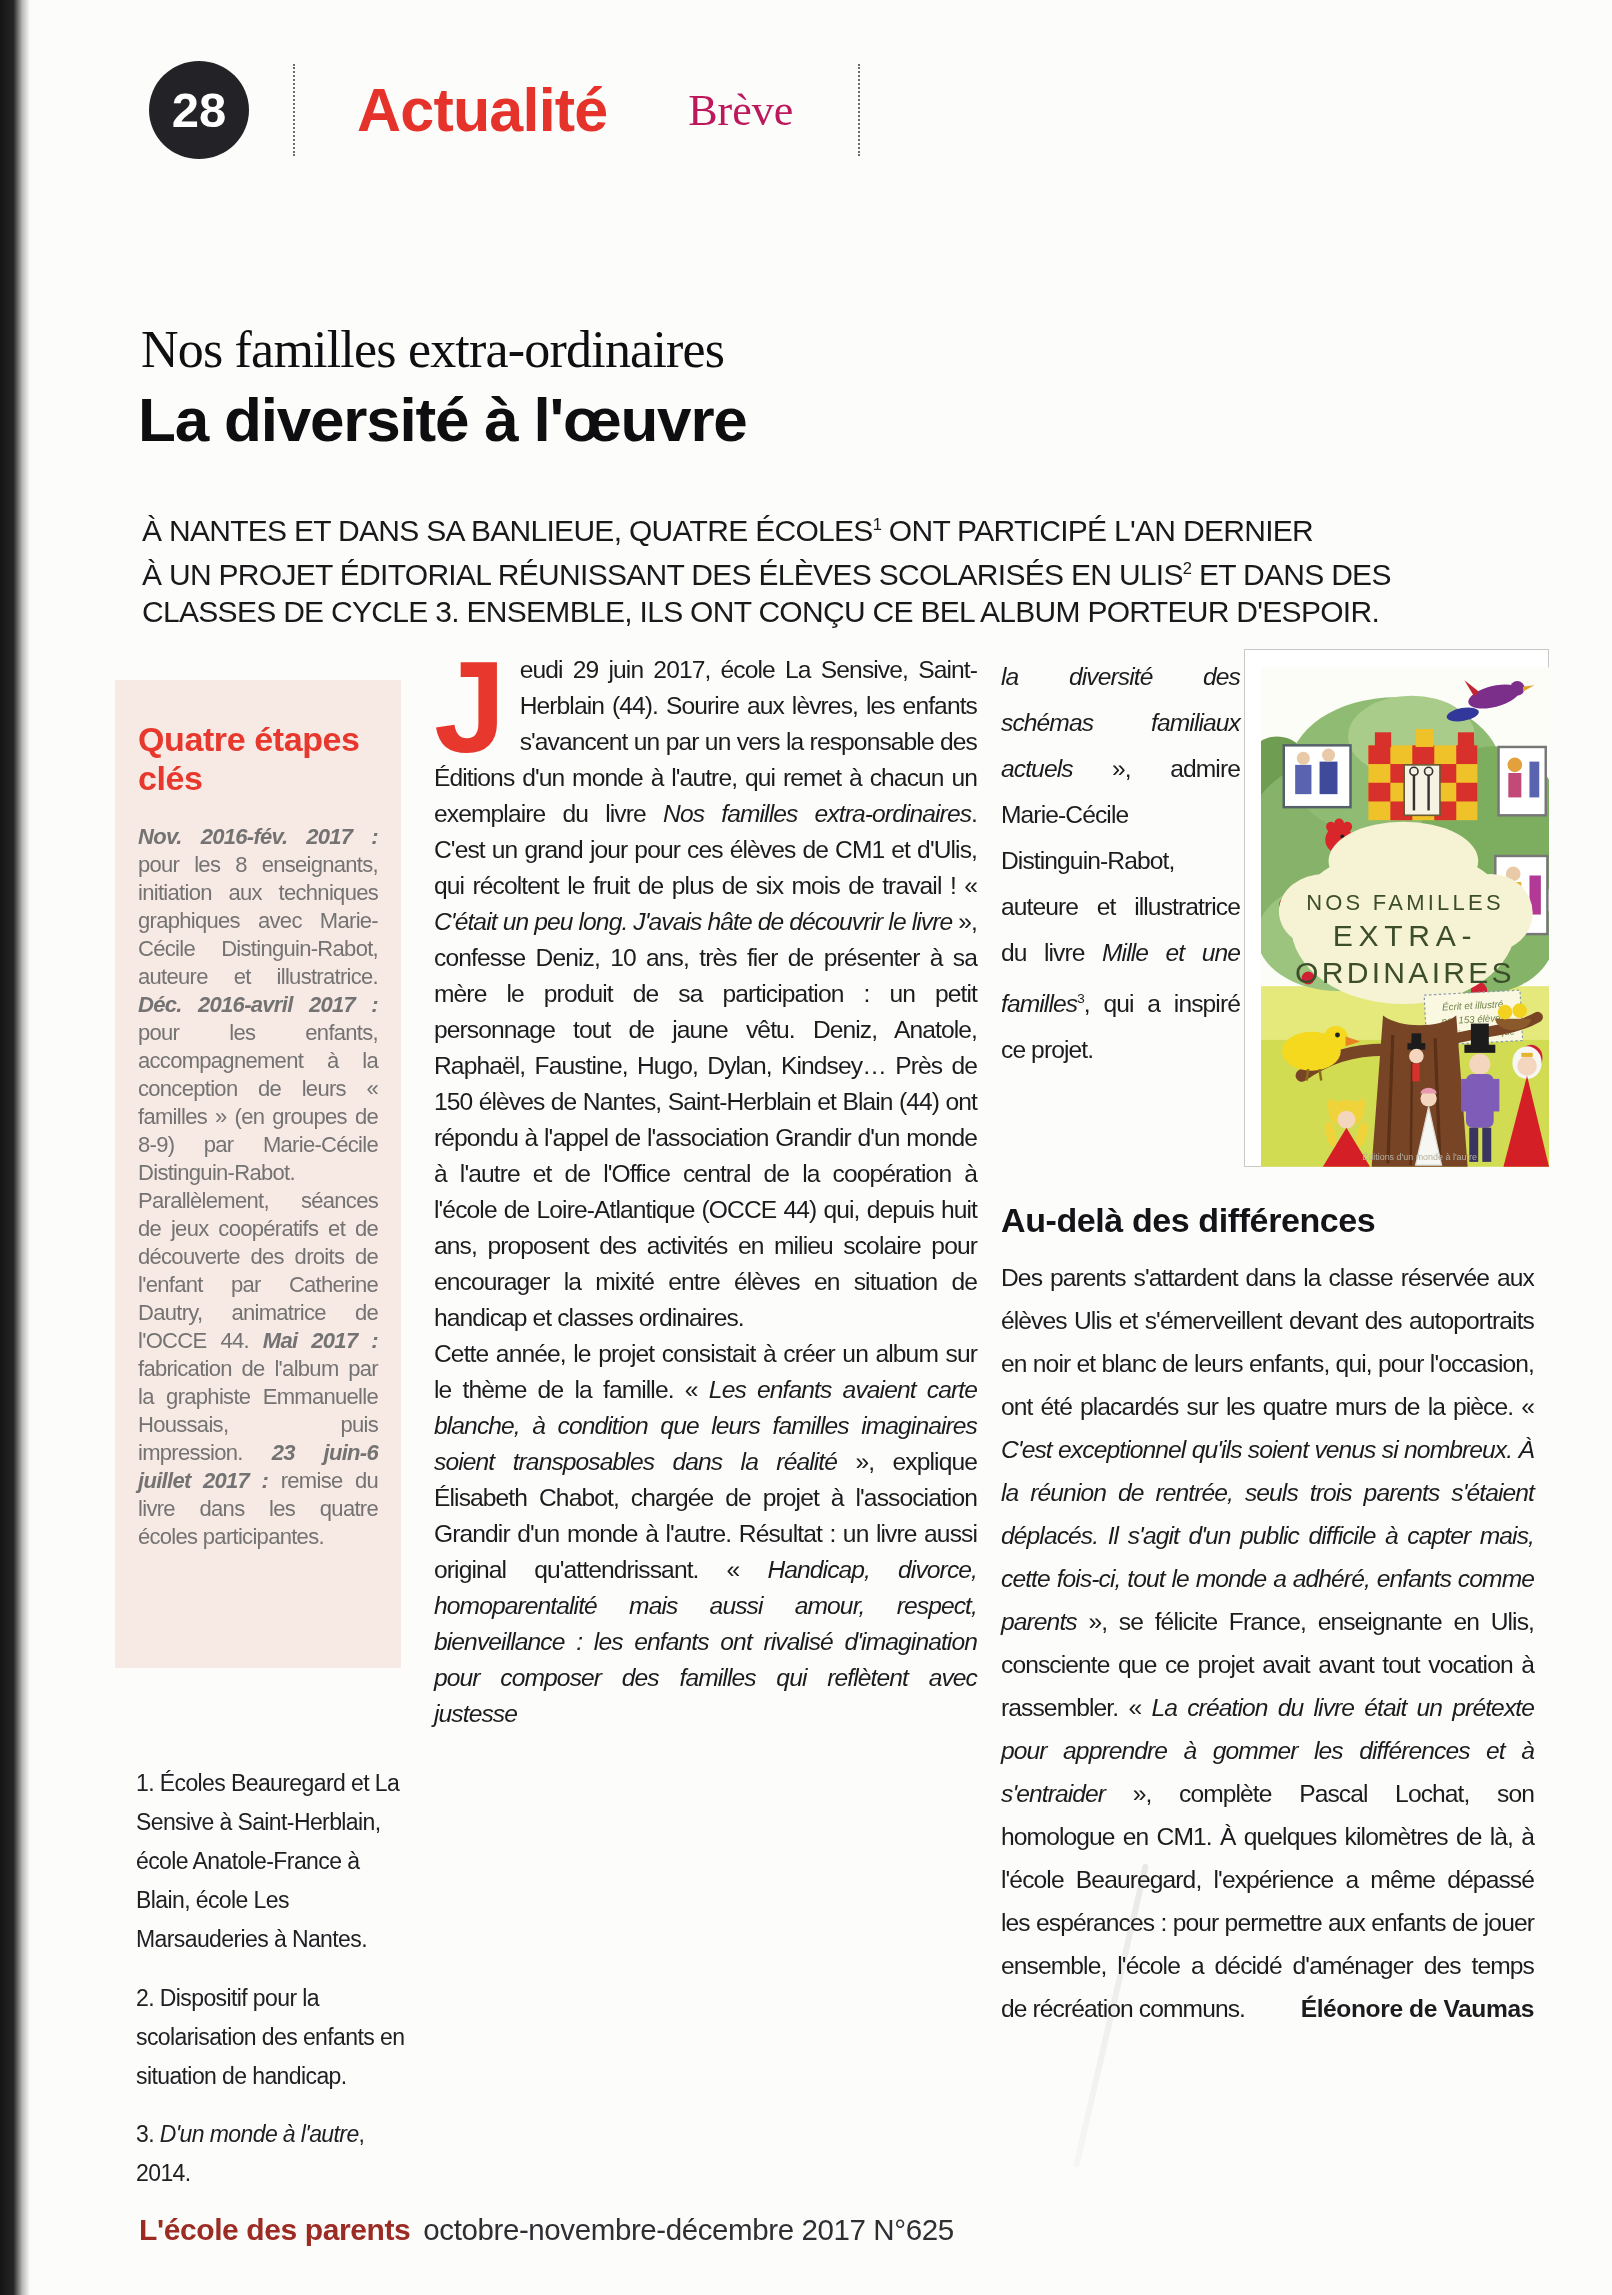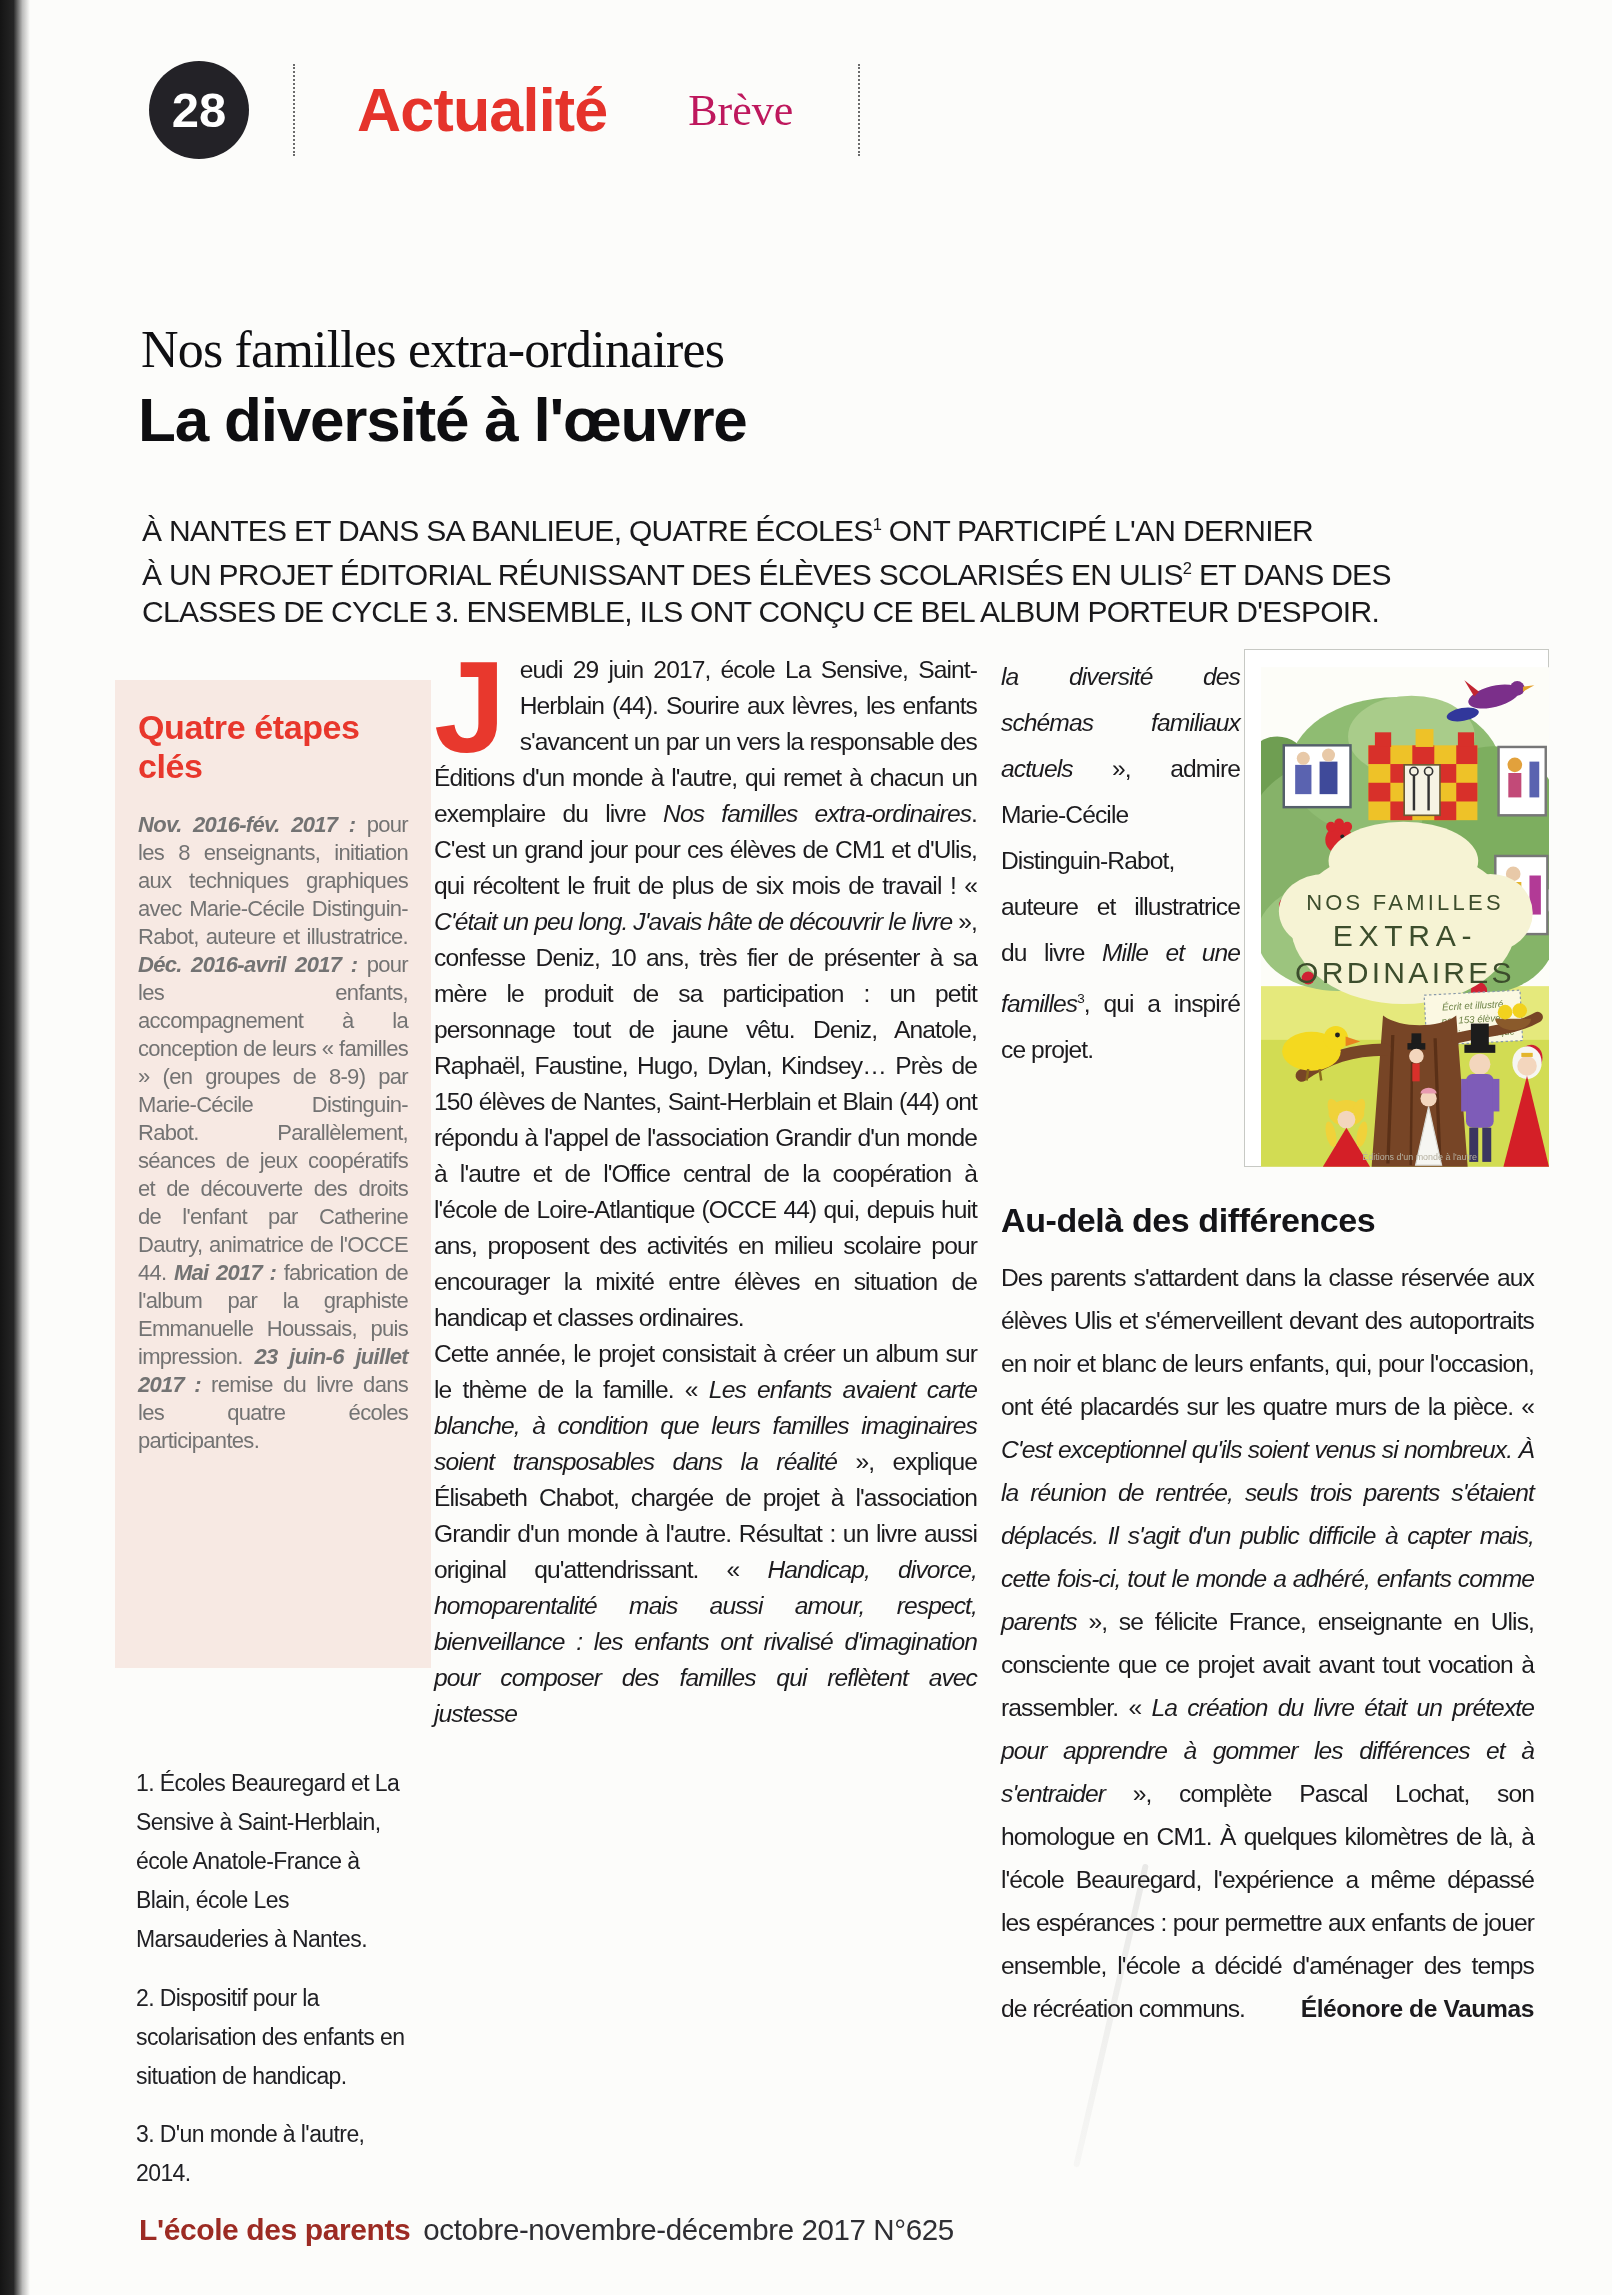--- a/index.html
+++ b/index.html
@@ -21,22 +21,22 @@
   
   .kicker{position:absolute;left:141px;top:320px;font-family:"Liberation Serif",serif;
         font-size:52px;color:#0f0f12;white-space:nowrap;letter-spacing:-0.8px;}
   .main-title{position:absolute;left:138px;top:384px;font-size:62px;font-weight:bold;color:#0e0e11;
         letter-spacing:-1.2px;white-space:nowrap;}
   .standfirst{position:absolute;left:142px;top:502px;font-size:30px;line-height:44px;
         letter-spacing:-0.7px;color:#19191c;}
   .standfirst .line{white-space:nowrap;height:44px;}
 
   
-  .sidebar{position:absolute;left:115px;top:680px;width:316px;height:988px;background:#f7e9e3;
-        box-sizing:border-box;padding:28px 23px;}
+  .sidebar{position:absolute;left:115px;top:680px;width:286px;height:988px;background:#f7e9e3;
+        box-sizing:border-box;padding:40px 23px;}
   .sidebar-title{color:#e8372c;font-size:34px;font-weight:bold;letter-spacing:-0.4px;margin-bottom:24.6px;}
   .sidebar-body{font-size:22px;line-height:28px;letter-spacing:-0.7px;color:#737373;text-align:justify;}
 
   .footnotes{position:absolute;left:136px;top:1764px;width:279px;font-size:23px;line-height:39px;
         letter-spacing:-0.6px;color:#202024;}
   .footnote{margin-bottom:19.7px;}
 
   
   .body-text{font-size:24.6px;letter-spacing:-0.9px;text-align:justify;color:#1c1b1e;}
   .col2{position:absolute;left:434px;top:652px;width:543px;line-height:36px;}
@@ -80,21 +80,21 @@
   </div>
 
   <div class="sidebar">
     <div class="sidebar-title">Quatre étapes clés</div>
     <div class="sidebar-body"><span style="font-style: italic; font-weight: bold;">Nov. 2016-fév. 2017 : </span><span>pour les 8 enseignants, initiation aux techniques graphiques avec Marie-Cécile Distinguin-Rabot, auteure et illustratrice. </span><span style="font-style: italic; font-weight: bold;">Déc. 2016-avril 2017 : </span><span>pour les enfants, accompagnement à la conception de leurs « familles » (en groupes de 8-9) par Marie-Cécile Distinguin-Rabot. Parallèlement, séances de jeux coopératifs et de découverte des droits de l'enfant par Catherine Dautry, animatrice de l'OCCE 44. </span><span style="font-style: italic; font-weight: bold;">Mai 2017 : </span><span>fabrication de l'album par la graphiste Emmanuelle Houssais, puis impression. </span><span style="font-style: italic; font-weight: bold;">23 juin-6 juillet 2017 : </span><span>remise du livre dans les quatre écoles participantes. </span></div>
   </div>
 
   <div class="footnotes">
     <div class="footnote"><span>1. Écoles Beauregard et La Sensive à Saint-Herblain, école Anatole-France à Blain, école Les Marsauderies à Nantes.</span></div>
     <div class="footnote"><span>2. Dispositif pour la scolarisation des enfants en situation de handicap.</span></div>
-    <div class="footnote"><span>3. </span><span style="">D'un monde à l'autre</span><span>, 2014.</span></div>
+    <div class="footnote"><span>3. </span><span style="font-style: italic;">D'un monde à l'autre</span><span>, 2014.</span></div>
   </div>
 
   <div class="col2 body-text">
     <div>
       <span class="dropcap">J</span><span><span>eudi 29 juin 2017, école La Sensive, Saint-Herblain (44). Sourire aux lèvres, les enfants s'avancent un par un vers la responsable des Éditions d'un monde à l'autre, qui remet à chacun un exemplaire du livre </span><span style="font-style: italic;">Nos familles extra-ordinaires</span><span>. C'est un grand jour pour ces élèves de CM1 et d'Ulis, qui récoltent le fruit de plus de six mois de travail ! « </span><span style="font-style: italic;">C'était un peu long. J'avais hâte de découvrir le livre</span><span> », confesse Deniz, 10 ans, très fier de présenter à sa mère le produit de sa participation : un petit personnage tout de jaune vêtu. Deniz, Anatole, Raphaël, Faustine, Hugo, Dylan, Kindsey… Près de 150 élèves de Nantes, Saint-Herblain et Blain (44) ont répondu à l'appel de l'association Grandir d'un monde à l'autre et de l'Office central de la coopération à l'école de Loire-Atlantique (OCCE 44) qui, depuis huit ans, proposent des activités en milieu scolaire pour encourager la mixité entre élèves en situation de handicap et classes ordinaires.</span></span>
     </div>
     <div><span>Cette année, le projet consistait à créer un album sur le thème de la famille. « </span><span style="font-style: italic;">Les enfants avaient carte blanche, à condition que leurs familles imaginaires soient transposables dans la réalité</span><span> », explique Élisabeth Chabot, chargée de projet à l'association Grandir d'un monde à l'autre. Résultat : un livre aussi original qu'attendrissant. « </span><span style="font-style: italic;">Handicap, divorce, homoparentalité mais aussi amour, respect, bienveillance : les enfants ont rivalisé d'imagination pour composer des familles qui reflètent avec justesse</span></div>
   </div>
 
   <div class="col3a body-text"><span style="font-style: italic;">la diversité des schémas familiaux actuels</span><span> », admire Marie-Cécile Distinguin-Rabot, auteure et illustratrice du livre </span><span style="font-style: italic;">Mille et une familles</span><span style="vertical-align: super; font-size: 0.55em;">3</span><span>, qui a inspiré ce projet.</span></div>

